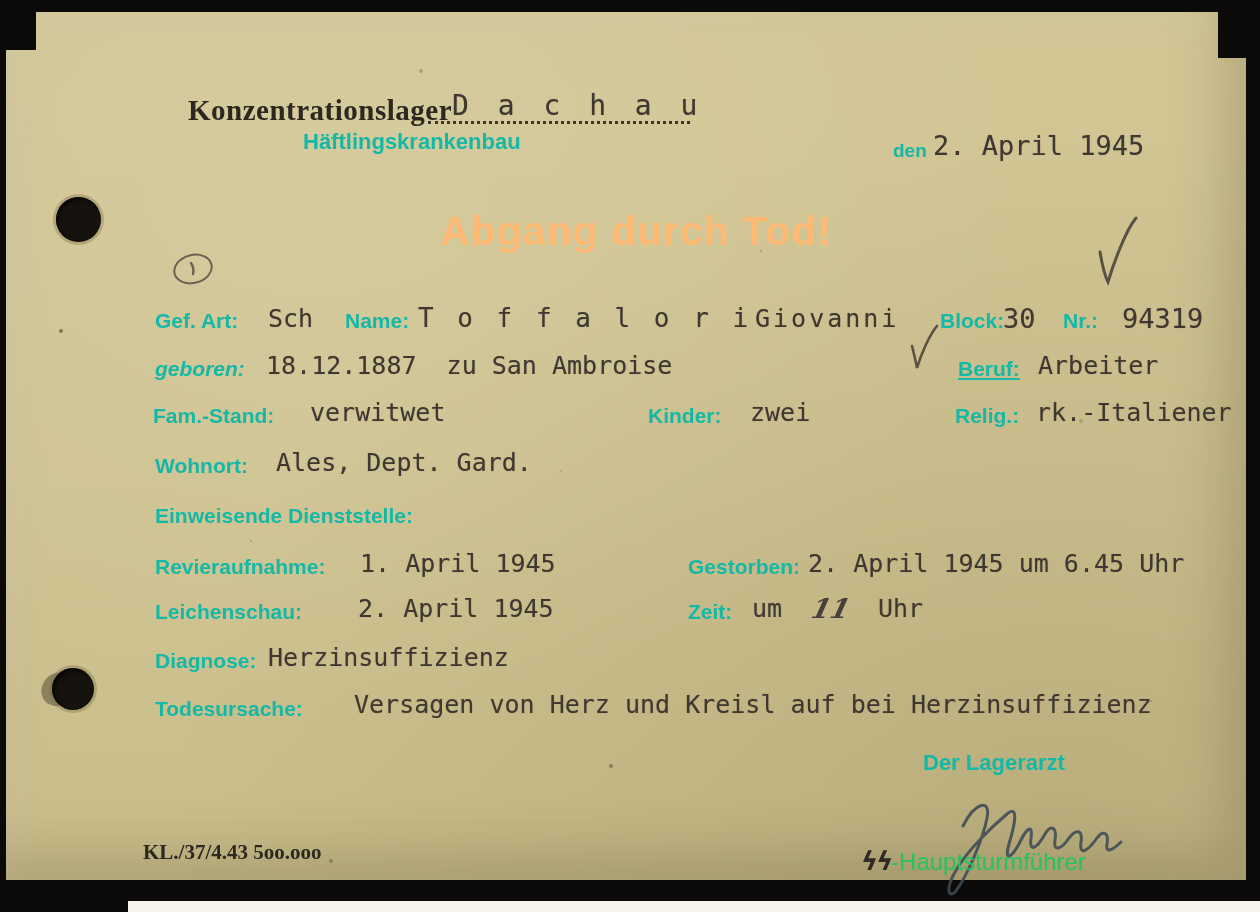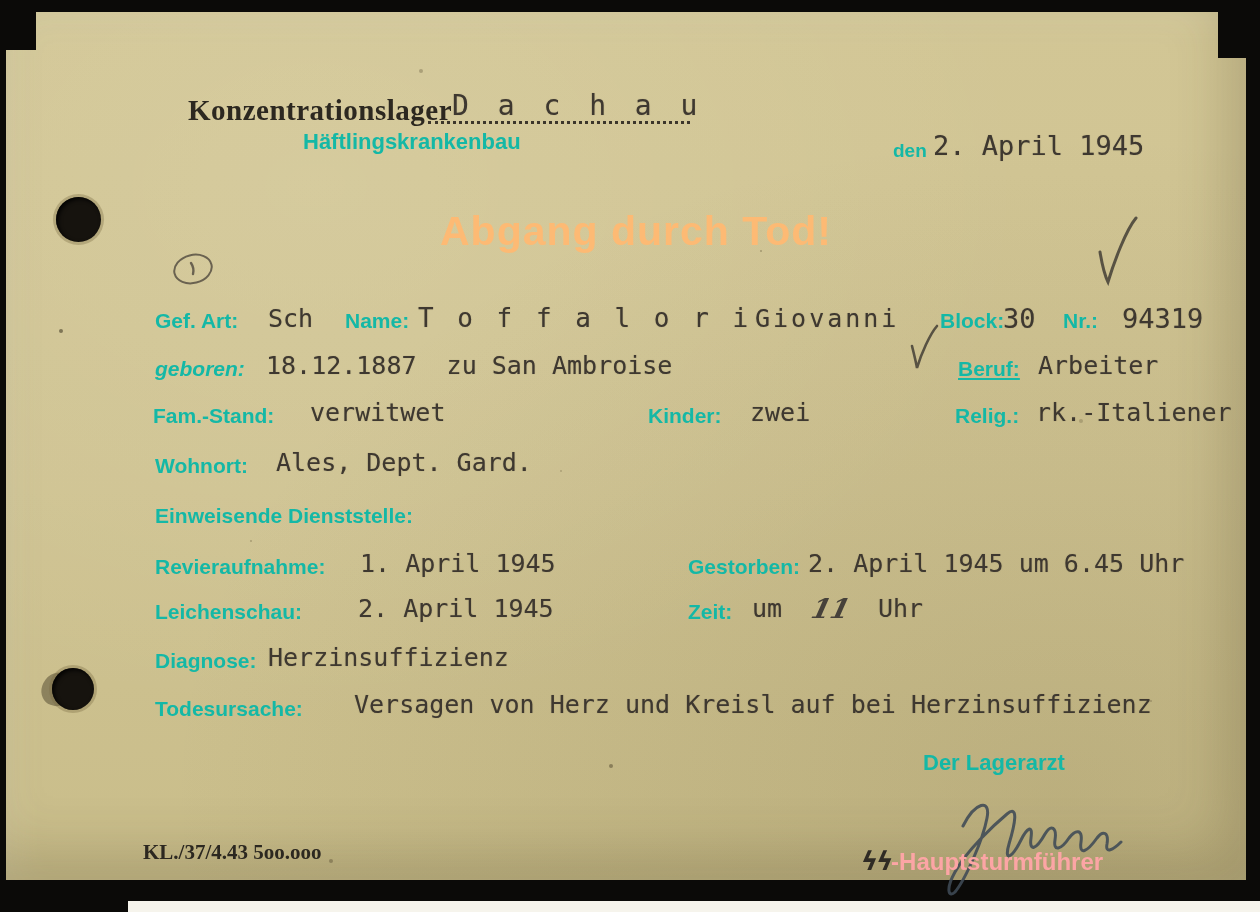--- a/index.html
+++ b/index.html
@@ -129,18 +129,18 @@
 
   <div class="abs print" style="left:923px;top:752px;font-size:22px;">Der Lagerarzt</div>
 
   <div class="abs" style="left:925px;top:758px;">
     <svg width="240" height="105" viewBox="0 0 240 105">
       <path d="M38,32 C50,8 66,4 62,24 C58,46 40,86 30,98 C24,104 20,96 30,78 C42,56 70,30 82,20 C94,10 90,30 84,50 C79,67 86,66 96,46 C102,34 108,30 106,44 C104,58 111,56 120,40 C126,30 132,33 130,46 C128,58 136,56 144,44 C150,36 158,34 156,48 C154,62 162,58 172,44 C178,36 184,38 182,50 C180,60 188,56 196,48" fill="none" stroke="#3f4a55" stroke-width="3" stroke-linecap="round" opacity="0.88"></path>
     </svg>
   </div>
 
   <div class="abs" style="left:843px;top:828px;">
-    <span style="font-family:'DejaVu Sans',sans-serif;font-weight:700;font-size:26px;color:#2f2b24;letter-spacing:-2px;display:inline-block;transform:skewX(-6deg);">ϟϟ</span><span style="font-family:'Liberation Sans',sans-serif;font-weight:700;font-size:24px;color:#fca5a5;">-Hauptsturmführer</span>
+    <span style="font-family:'DejaVu Sans',sans-serif;font-weight:700;font-size:26px;color:#2f2b24;letter-spacing:-2px;display:inline-block;transform:skewX(-6deg);">ϟϟ</span><span style="font-family:'Liberation Sans',sans-serif;font-weight:400;font-size:24px;color:#22c55e;">-Hauptsturmführer</span>
   </div>
 
   <div class="abs serifhead" style="left:143px;top:840px;font-size:21px;">KL./37/4.43 5oo.ooo</div>
 
 </div>
 
 </body></html>

